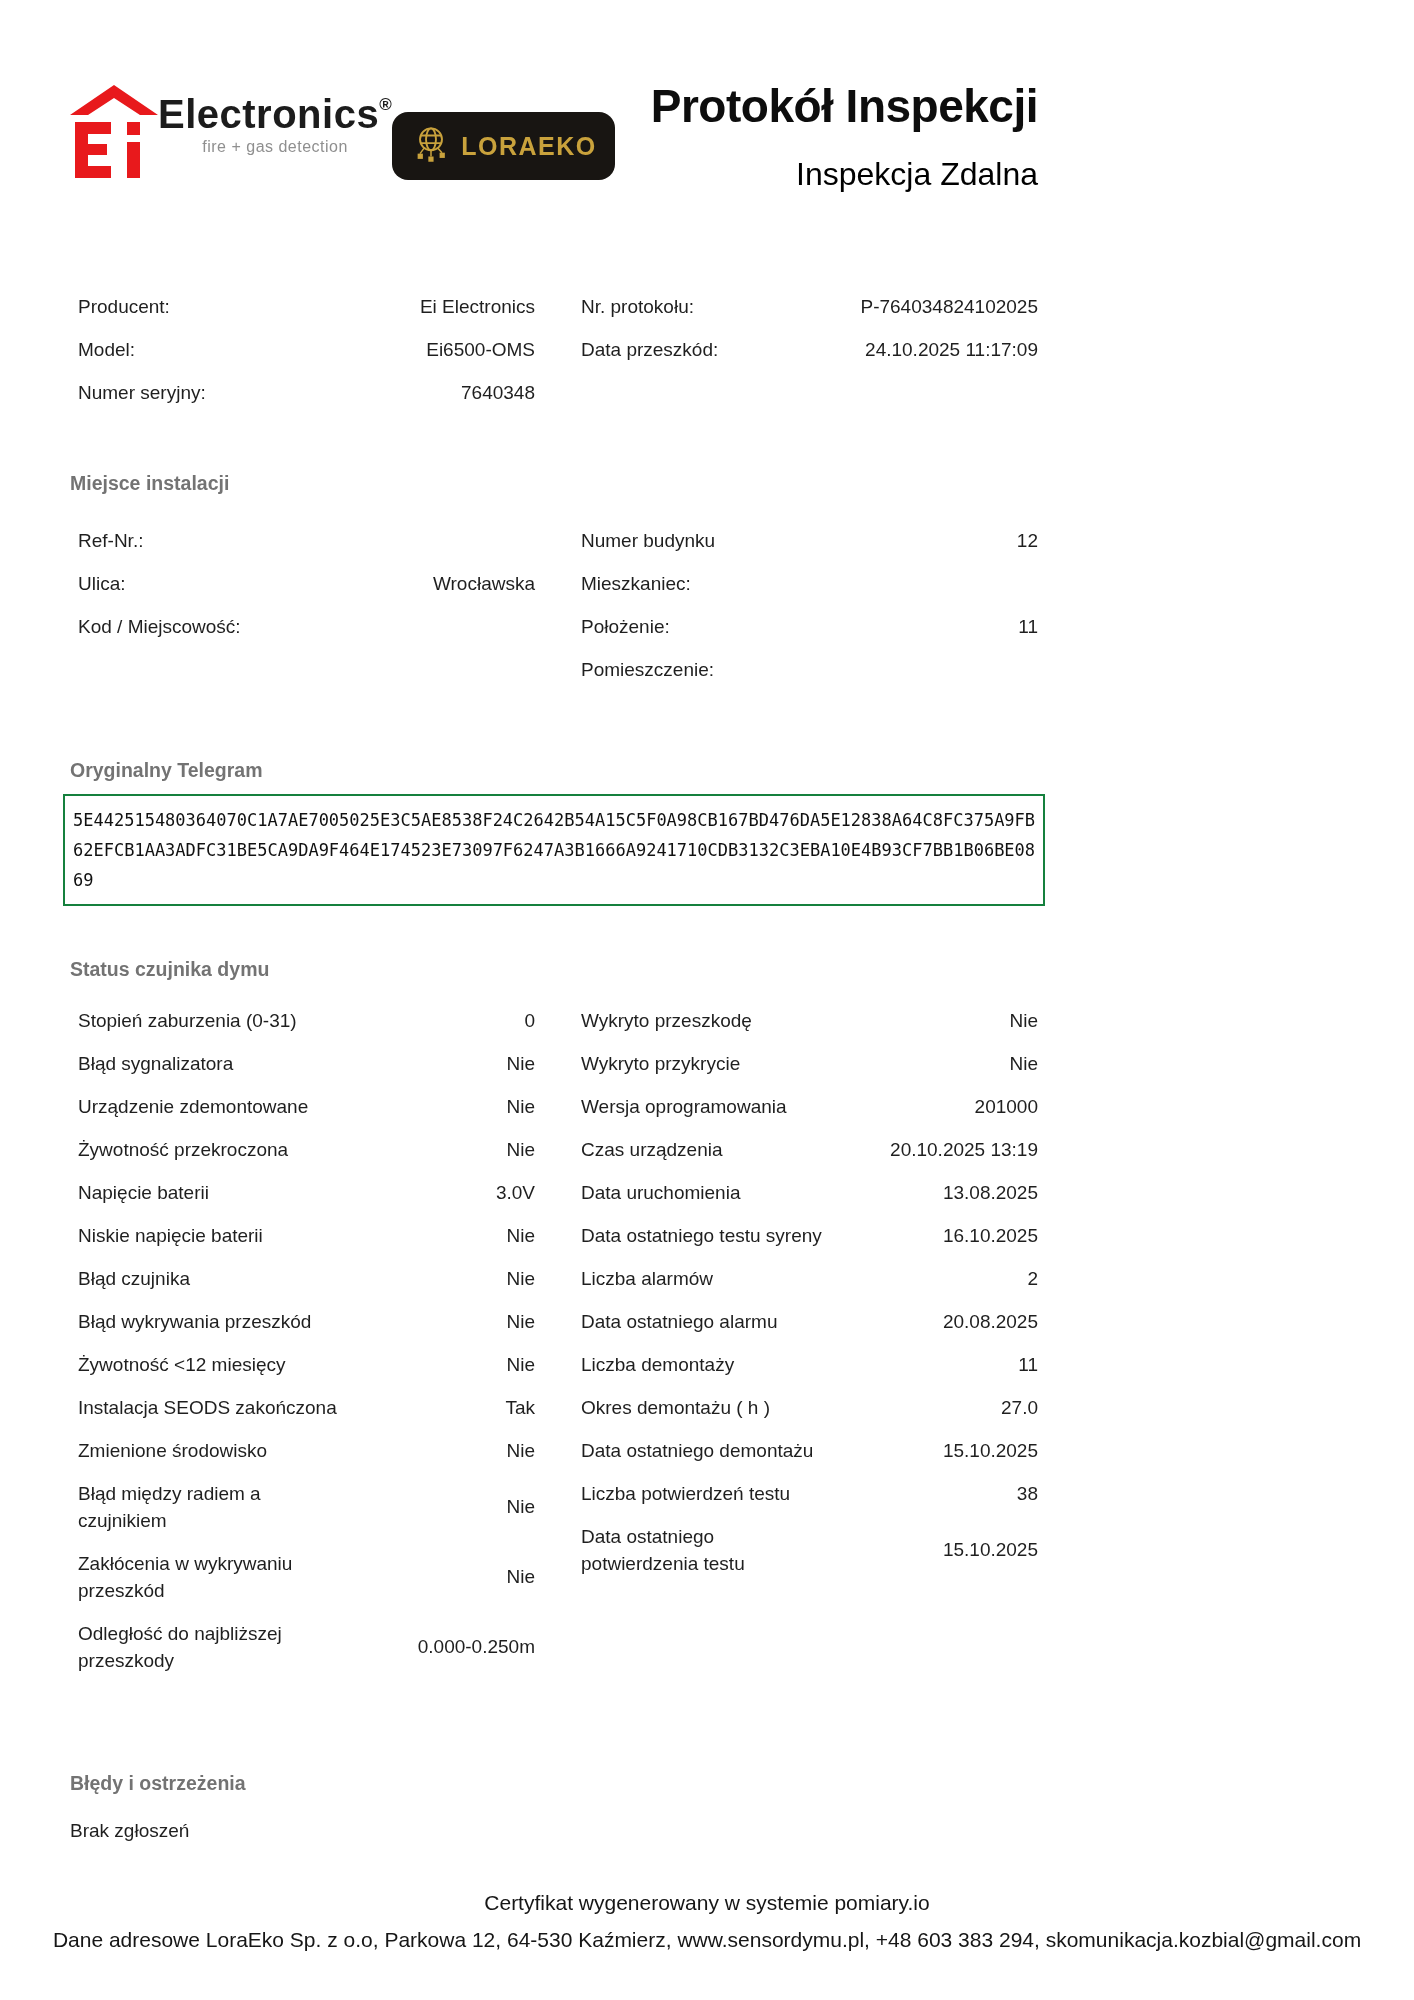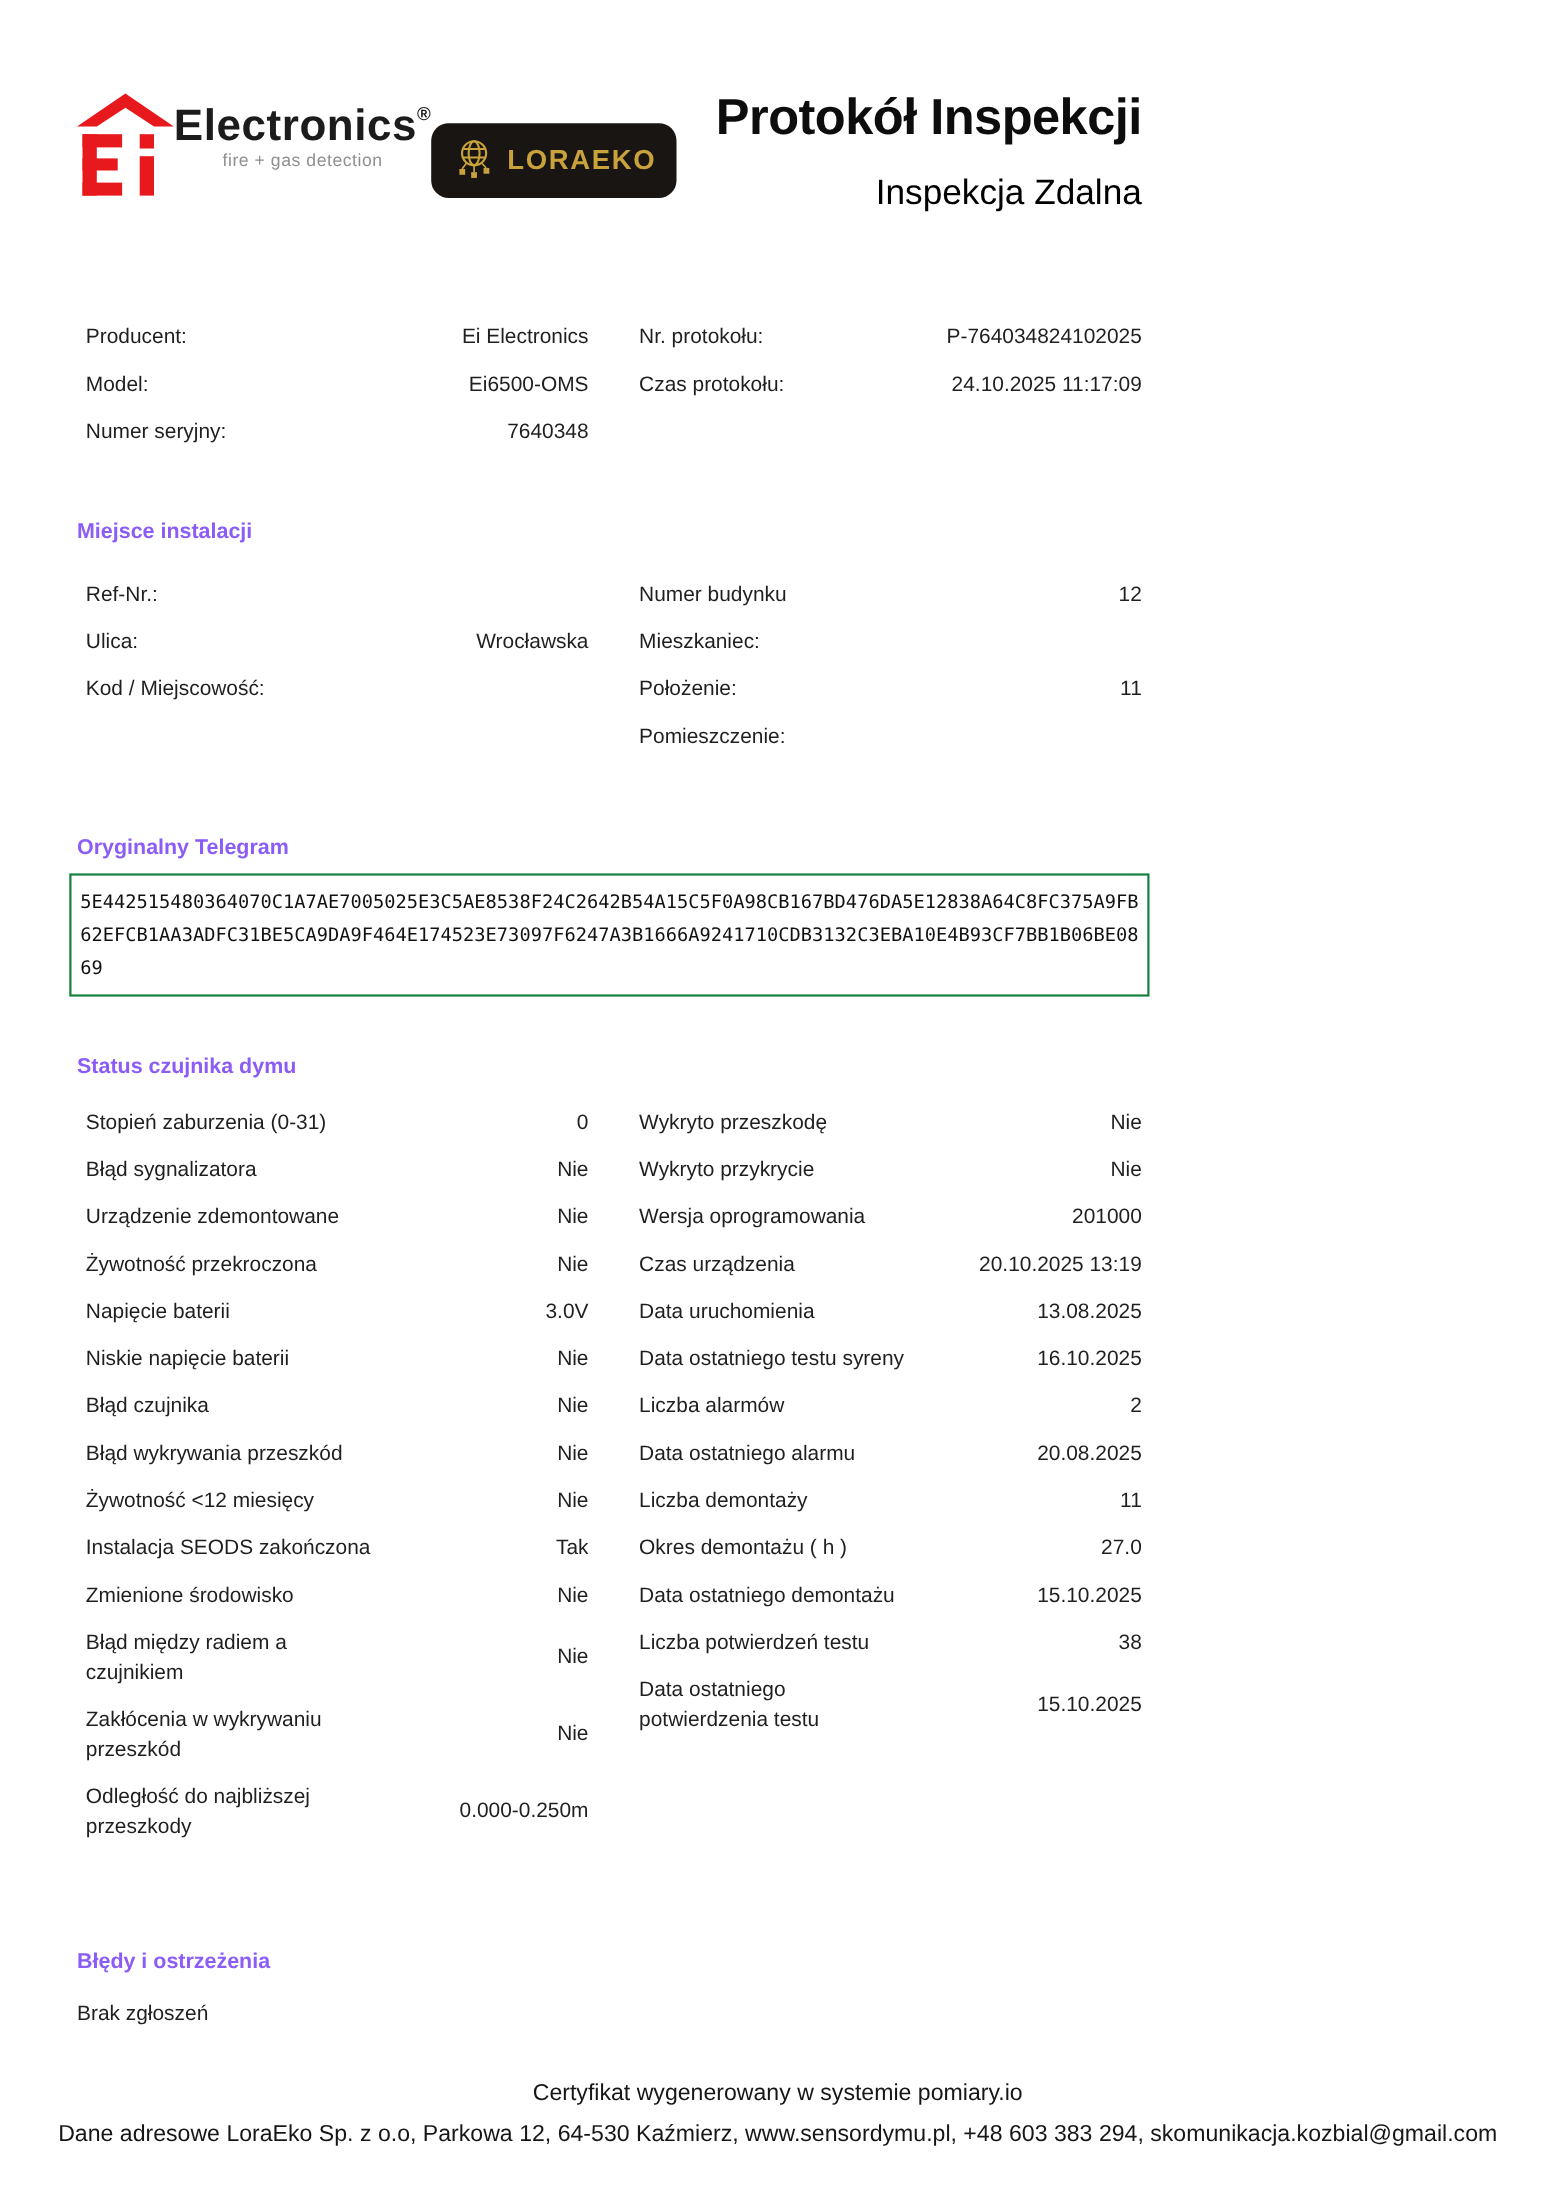--- a/index.html
+++ b/index.html
@@ -34,21 +34,21 @@
   .page-subtitle { font-size: 32px; font-weight: 400; color: #000000; margin-top: 24px; }
 
   
   .two-col { display: grid; grid-template-columns: 1fr 1fr; column-gap: 46px; align-items: start; padding-left: 8px; }
   .kv-row { display: flex; justify-content: space-between; align-items: center; font-size: 19px; line-height: 27px; margin-bottom: 16px; }
   .kv-label { white-space: pre-line; color: #1f1f1f; }
   .kv-value { white-space: pre-line; text-align: right; flex-shrink: 0; padding-left: 12px; color: #1f1f1f; }
 
   .device-info { margin-top: 100px; }
 
-  .section-heading { font-size: 19.5px; font-weight: 700; color: #8b5cf6; line-height: 27px; }
+  .section-heading { font-size: 19.5px; font-weight: 700; color: #737373; line-height: 27px; }
   .h-install { margin-top: 48px; }
   .install-rows { margin-top: 30px; }
 
   .h-telegram { margin-top: 58px; }
   .telegram-box {
     margin: 10px -7px 0 -7px;
     border: 2px solid #15803d;
     padding: 9px 8px;
     font-family: "DejaVu Sans Mono", "Liberation Mono", monospace;
     font-size: 17px; line-height: 30px; color: #111;
@@ -126,21 +126,21 @@
             <span class="kv-label">Numer seryjny:</span>
             <span class="kv-value">7640348</span>
           </div>
         </div>
       <div class="col">
           <div class="kv-row">
             <span class="kv-label">Nr. protokołu:</span>
             <span class="kv-value">P-764034824102025</span>
           </div>
           <div class="kv-row">
-            <span class="kv-label">Czas protokołu:</span>
+            <span class="kv-label">Data przeszkód:</span>
             <span class="kv-value">24.10.2025 11:17:09</span>
           </div>
         </div>
     </div>
 
     <h2 class="section-heading h-install">Miejsce instalacji</h2>
     <div class="two-col install-rows">
       <div class="col">
           <div class="kv-row">
             <span class="kv-label">Ref-Nr.:</span>

